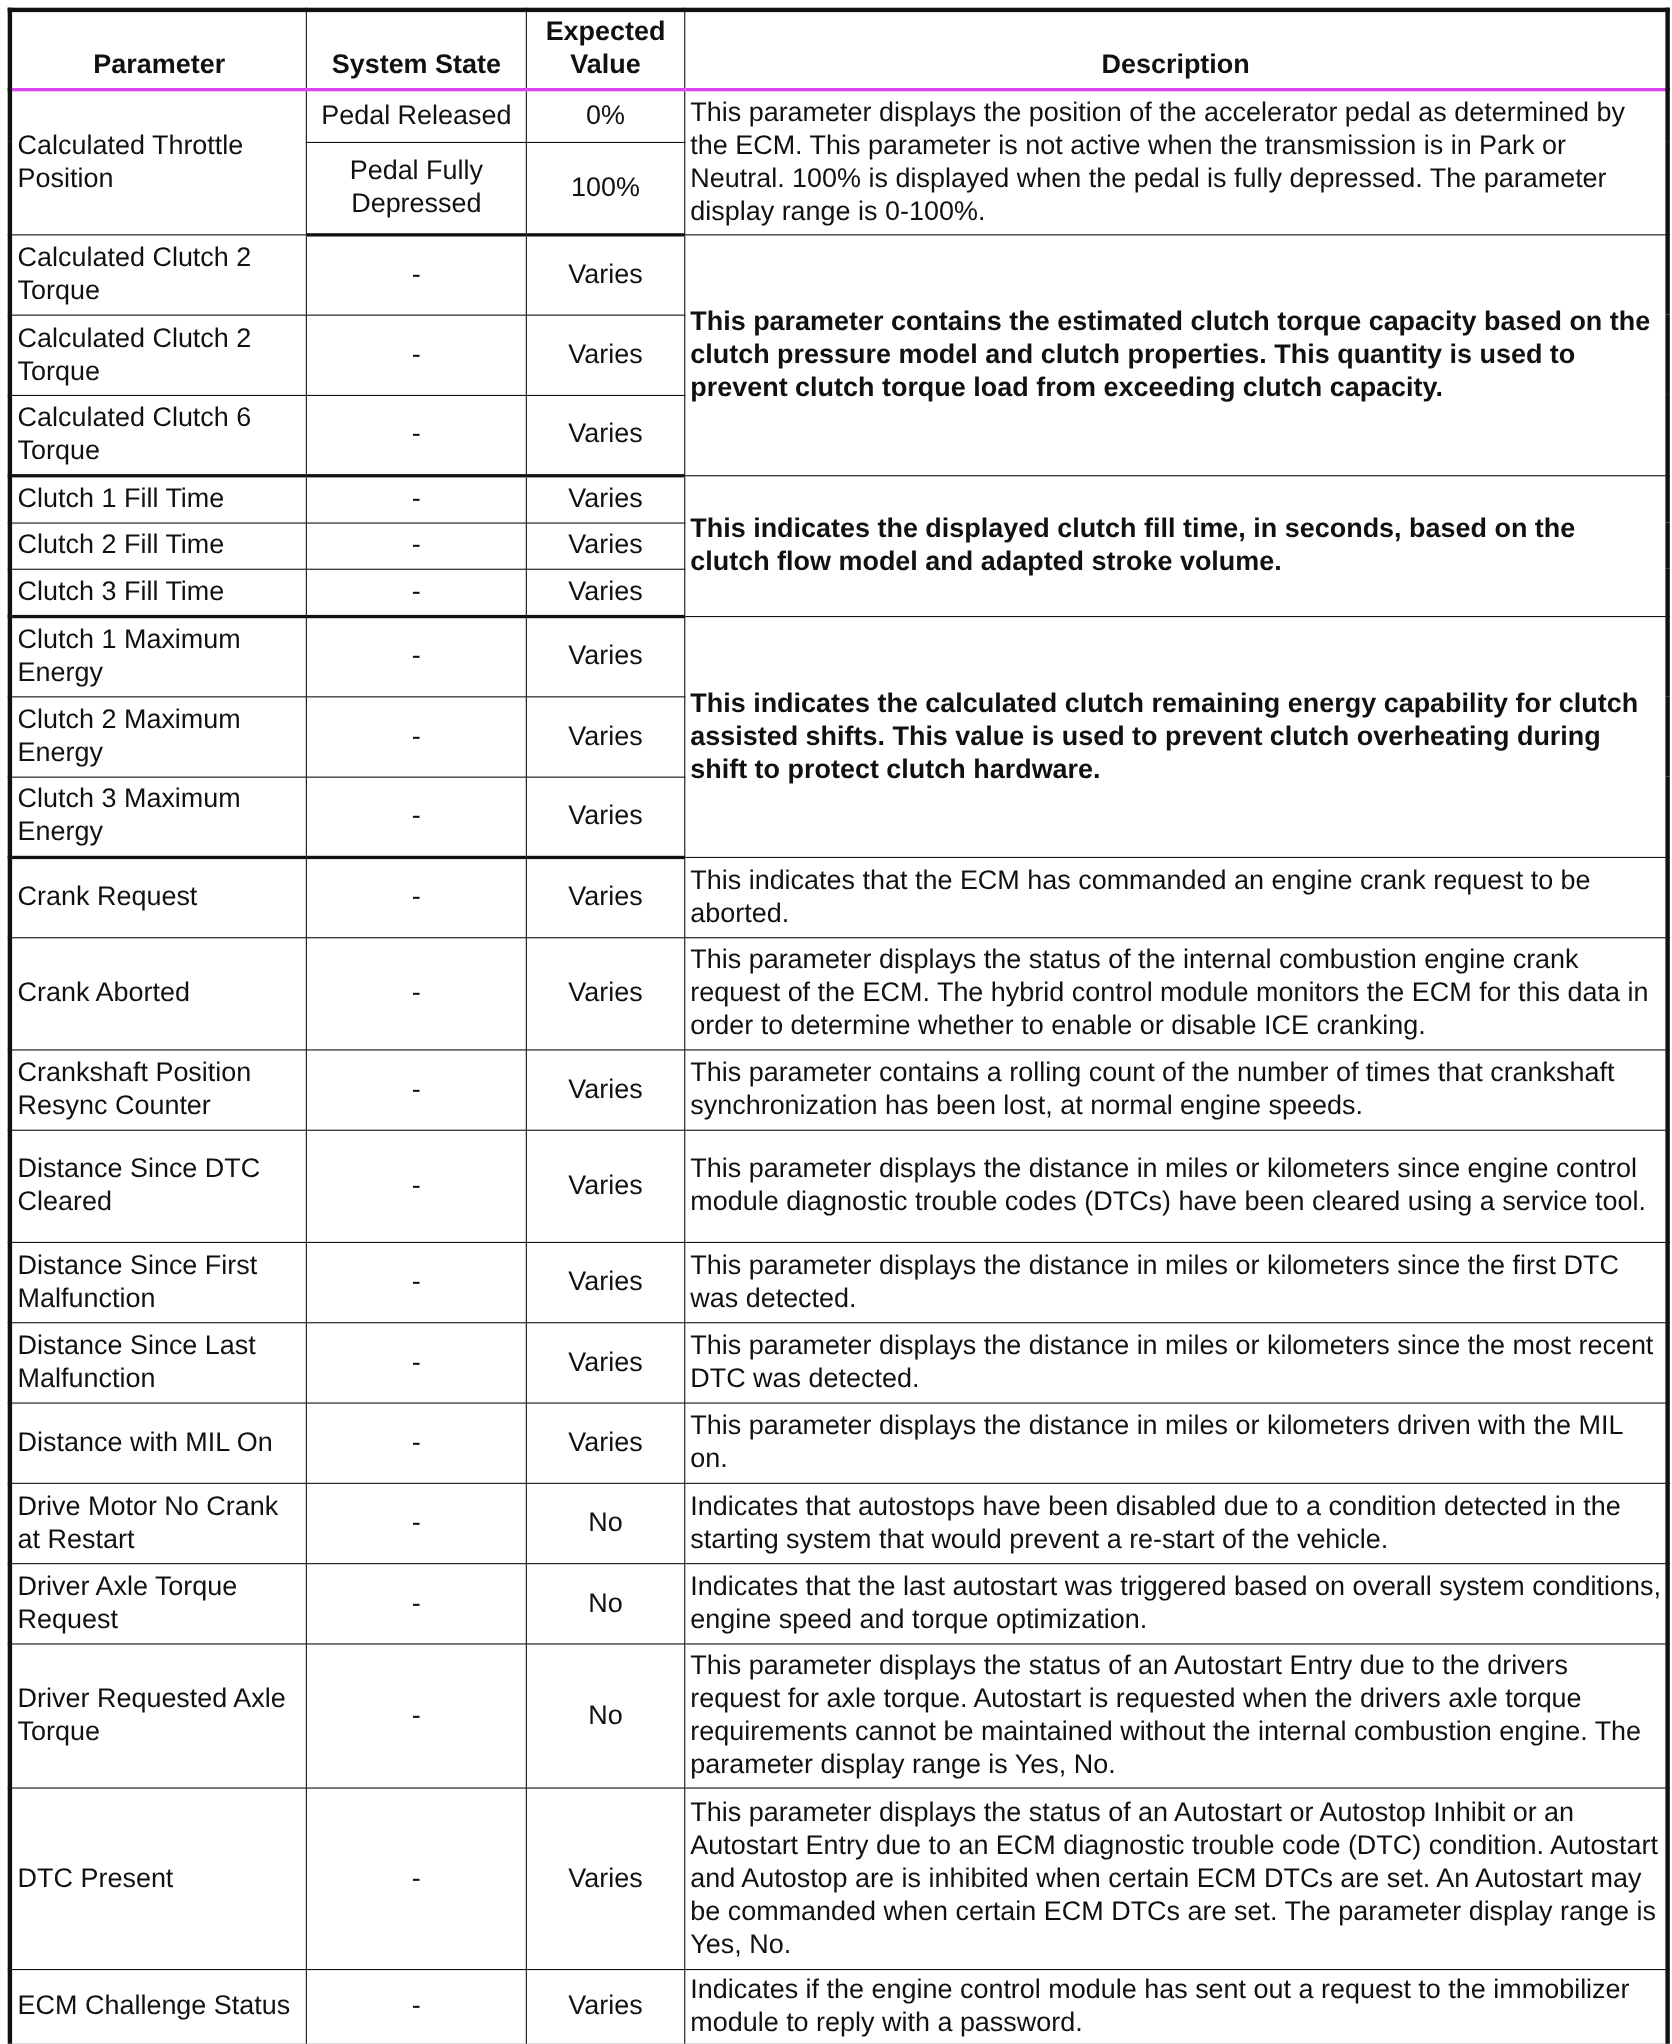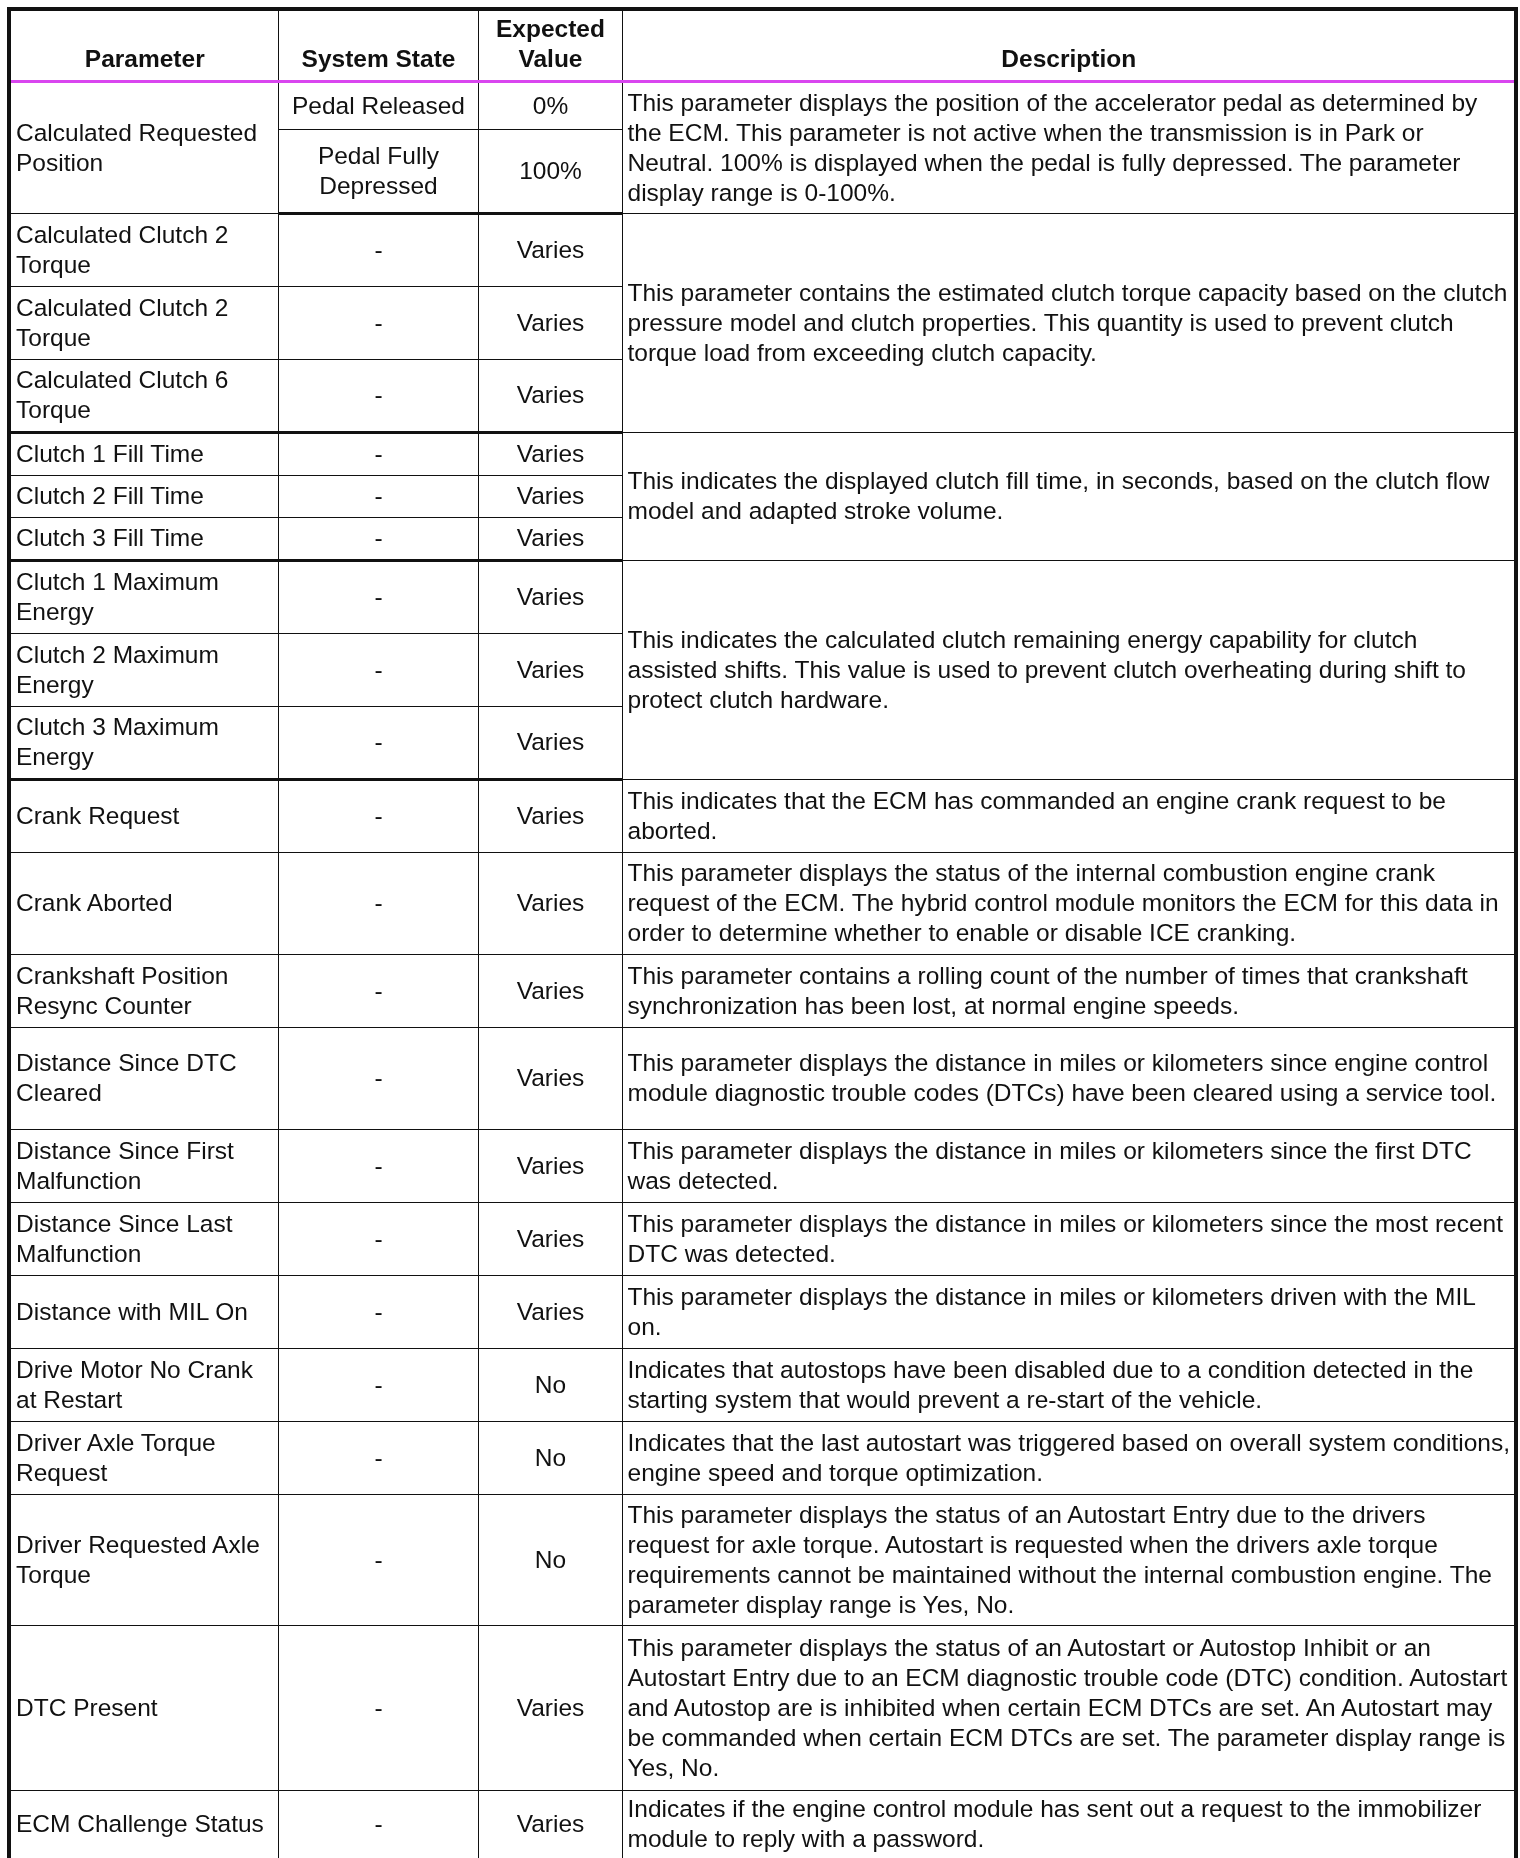--- a/index.html
+++ b/index.html
@@ -25,21 +25,21 @@
     font-weight: bold;
     text-align: center;
     vertical-align: bottom;
     padding-bottom: 6px;
     border-bottom: 3px solid #d946ef;
   }
   td.c-param { text-align: left; }
   td.c-state { text-align: center; }
   td.c-value { text-align: center; }
   td.c-desc { text-align: left; }
-  td.desc-bottom { vertical-align: bottom; padding-bottom: 6px; }
+  td.desc-bottom { vertical-align: bottom; padding-bottom: 6px; font-weight: bold; }
   tr.group-end td { border-bottom: 3px solid #111111; }
 </style>
 </head>
 <body>
 
 <div class="page">
 <table class="param-table">
   <colgroup>
     <col style="width:269px">
     <col style="width:200px">
@@ -50,21 +50,21 @@
     <tr style="height:72px">
       <th>Parameter</th>
       <th>System State</th>
       <th>Expected Value</th>
       <th>Description</th>
     </tr>
   </thead>
   <tbody>
 
     <tr style="height:48px">
-      <td class="c-param" rowspan="2">Calculated Requested Position</td>
+      <td class="c-param" rowspan="2">Calculated Throttle Position</td>
       <td class="c-state">Pedal Released</td>
       <td class="c-value">0%</td>
       <td class="c-desc" rowspan="2">This parameter displays the position of the accelerator pedal as determined by the ECM. This parameter is not active when the transmission is in Park or Neutral. 100% is displayed when the pedal is fully depressed. The parameter display range is 0-100%.</td>
     </tr>
     <tr style="height:84px" class="group-end">
       <td class="c-state">Pedal Fully Depressed</td>
       <td class="c-value">100%</td>
     </tr>
 
     <tr style="height:73px">

